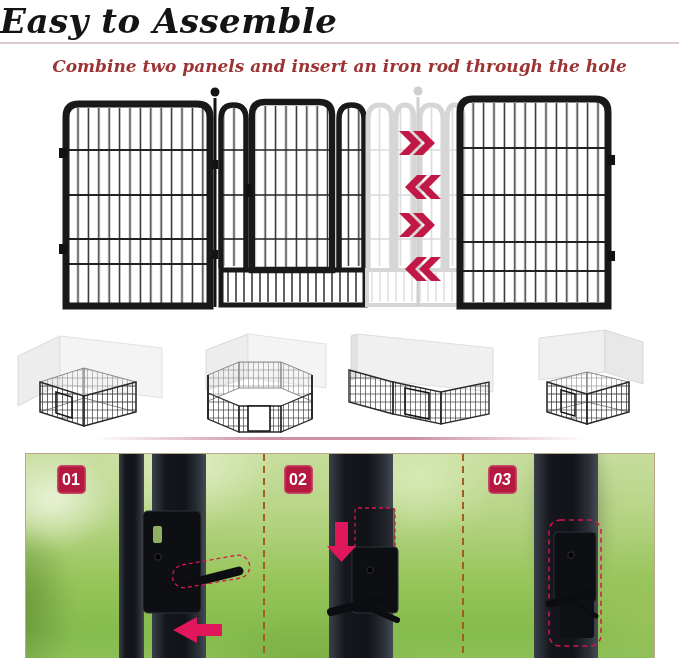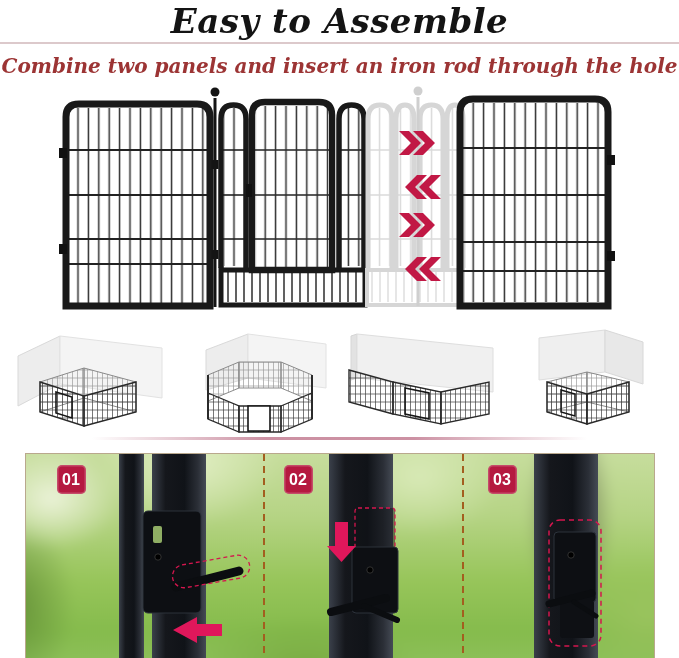--- a/index.html
+++ b/index.html
@@ -1,23 +1,23 @@
 <!DOCTYPE html>
 <html><head>
 <meta charset="utf-8">
 <style>
   html,body{margin:0;padding:0;background:#fff;}
   .page{position:relative;width:679px;height:658px;background:#fff;overflow:hidden;
         font-family:"DejaVu Serif",serif;}
   
-  .title{margin:0;text-align:center;font-style:italic;font-weight:bold;
+  .title{margin:0;font-style:italic;font-weight:bold;
          font-size:34px;line-height:42px;color:#141414;letter-spacing:.5px;}
   .title-rule{height:2px;background:#dcc9cb;}
   .subtitle{margin:11px 0 0;text-align:center;font-style:italic;font-weight:bold;
-            font-size:20px;line-height:22px;color:#9c3434;}
+            font-size:17px;line-height:22px;color:#9c3434;}
   
   .figure svg{display:block;margin:7px auto 0;}
   
   .configs{display:flex;justify-content:space-between;align-items:flex-start;
            padding:0 10px;margin-top:2px;}
   
   .pinkrule{width:73%;height:3px;margin:1px auto 0;border-radius:2px;
     background:linear-gradient(90deg,rgba(200,130,150,0),rgba(187,108,132,.75) 35%,
                rgba(187,108,132,.75) 65%,rgba(200,130,150,0));}
   
@@ -258,16 +258,16 @@
         <rect x="528" y="78" width="42" height="70" rx="4" fill="#0d0f13" stroke="#2c323b"></rect>
         <circle cx="545" cy="101" r="3.2" fill="#000" stroke="#3c3c3c" stroke-width=".8"></circle>
         <rect x="534" y="146" width="34" height="38" rx="3" fill="#0e1014"></rect>
         <line x1="523" y1="150" x2="566" y2="139" stroke="#0b0d10" stroke-width="7" stroke-linecap="round"></line>
         <line x1="548" y1="148" x2="570" y2="162" stroke="#0b0d10" stroke-width="5" stroke-linecap="round"></line>
       </g>
     </svg>
 
     <div class="badge" style="left:31px;top:11px;">01</div>
     <div class="badge" style="left:258px;top:11px;">02</div>
-    <div class="badge" style="left:462px;top:11px;">03</div>
+    <div class="badge" style="left:462px;top:11px;font-style:italic;">03</div>
   </div>
 
 </div>
 
 </body></html>

